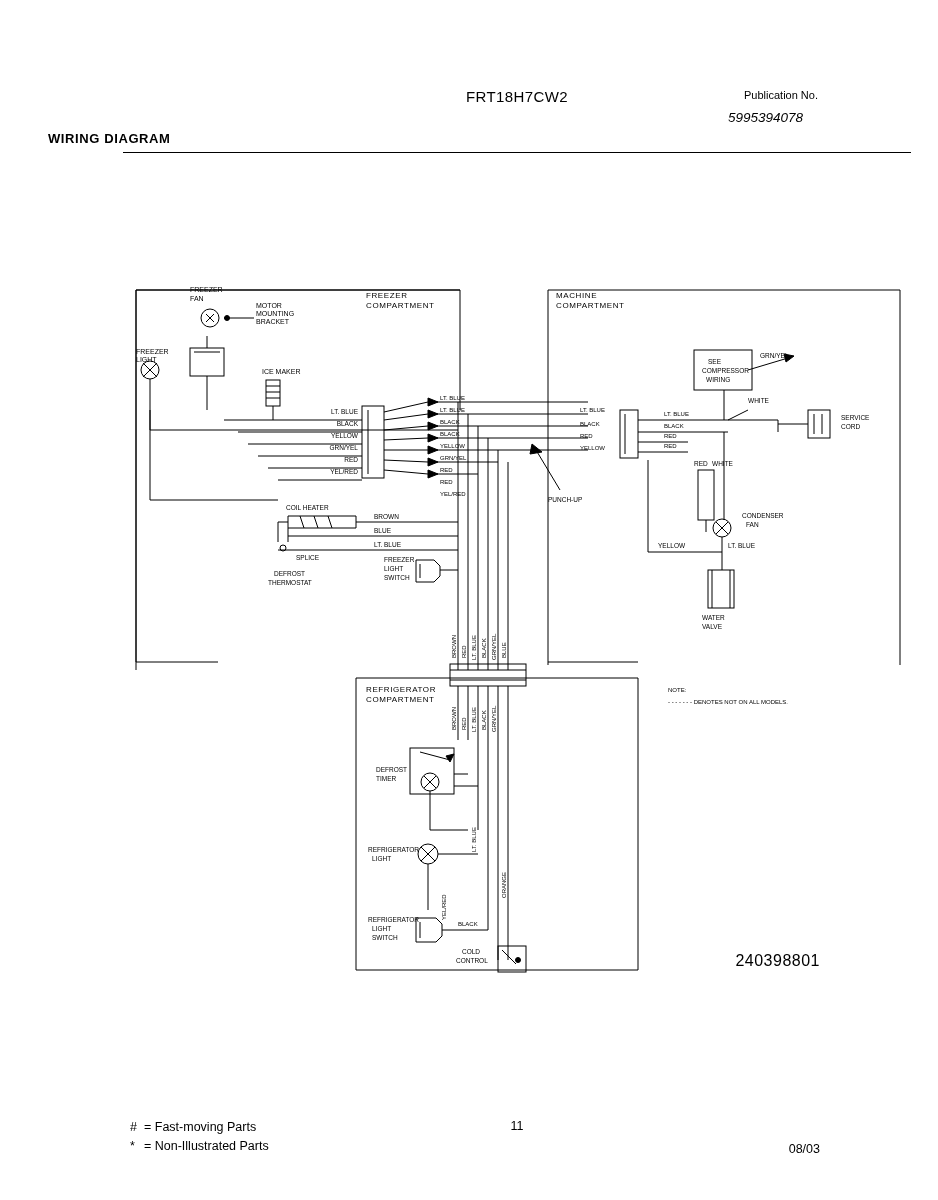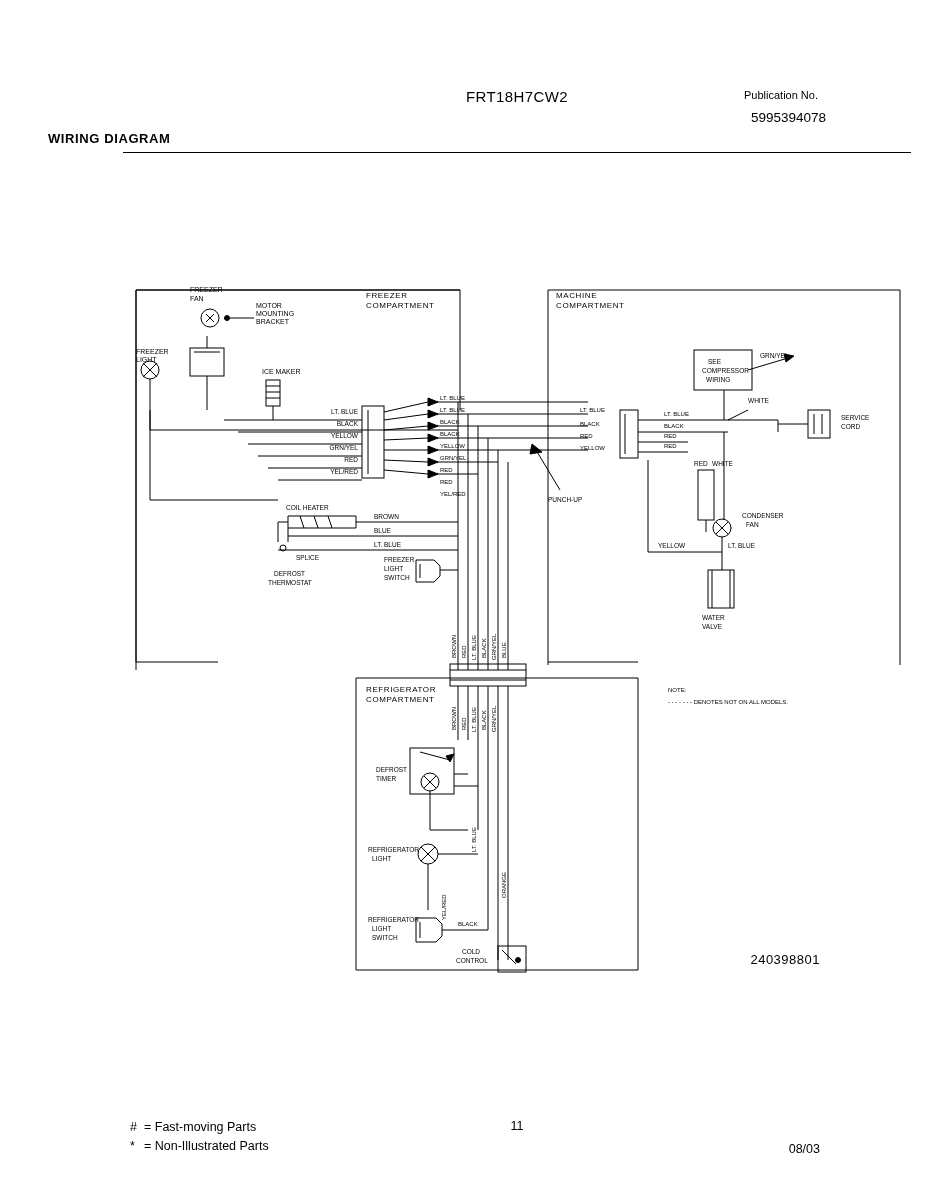--- a/index.html
+++ b/index.html
@@ -32,23 +32,24 @@
     letter-spacing: 0.4px;
   }
   .pub-label {
     position: absolute;
     right: 88px; top: 89px;
     font-size: 11px;
     text-align: right;
   }
   .pub-num {
     position: absolute;
-    right: 80px; top: 110px;
+    right: 103px; top: 110px;
     font-size: 13.5px;
     text-align: right;
+    font-style: italic;
   }
   .doc-title {
     position: absolute;
     left: 0; top: 131px;
     width: 938px;
     text-align: left;
     font-size: 13px;
     font-weight: bold;
     letter-spacing: 0.6px;
   }
@@ -78,21 +79,21 @@
     font-size: 12.5px;
   }
   .footer-date {
     position: absolute;
     right: 86px; top: 1142px;
     font-size: 12.5px;
   }
   .drawing-no {
     position: absolute;
     right: 86px; top: 952px;
-    font-size: 13px;
+    font-size: 16px;
     letter-spacing: 0.5px;
   }
   
   .diagram {
     position: absolute;
     left: 80px; top: 270px;
     width: 780px;
     height: 710px;
     text-align: center;
   }

